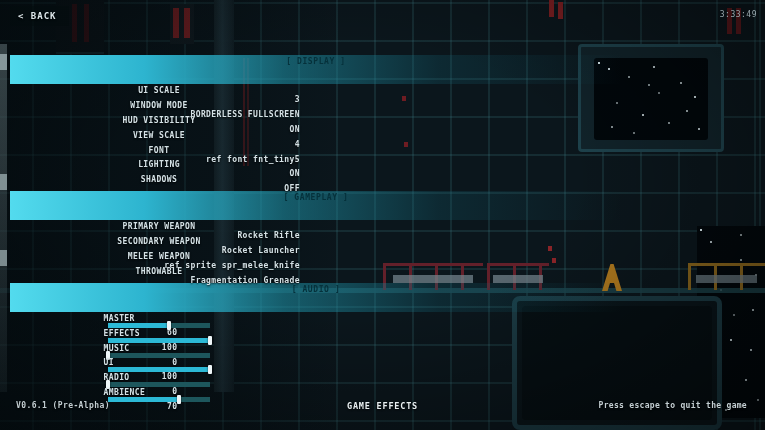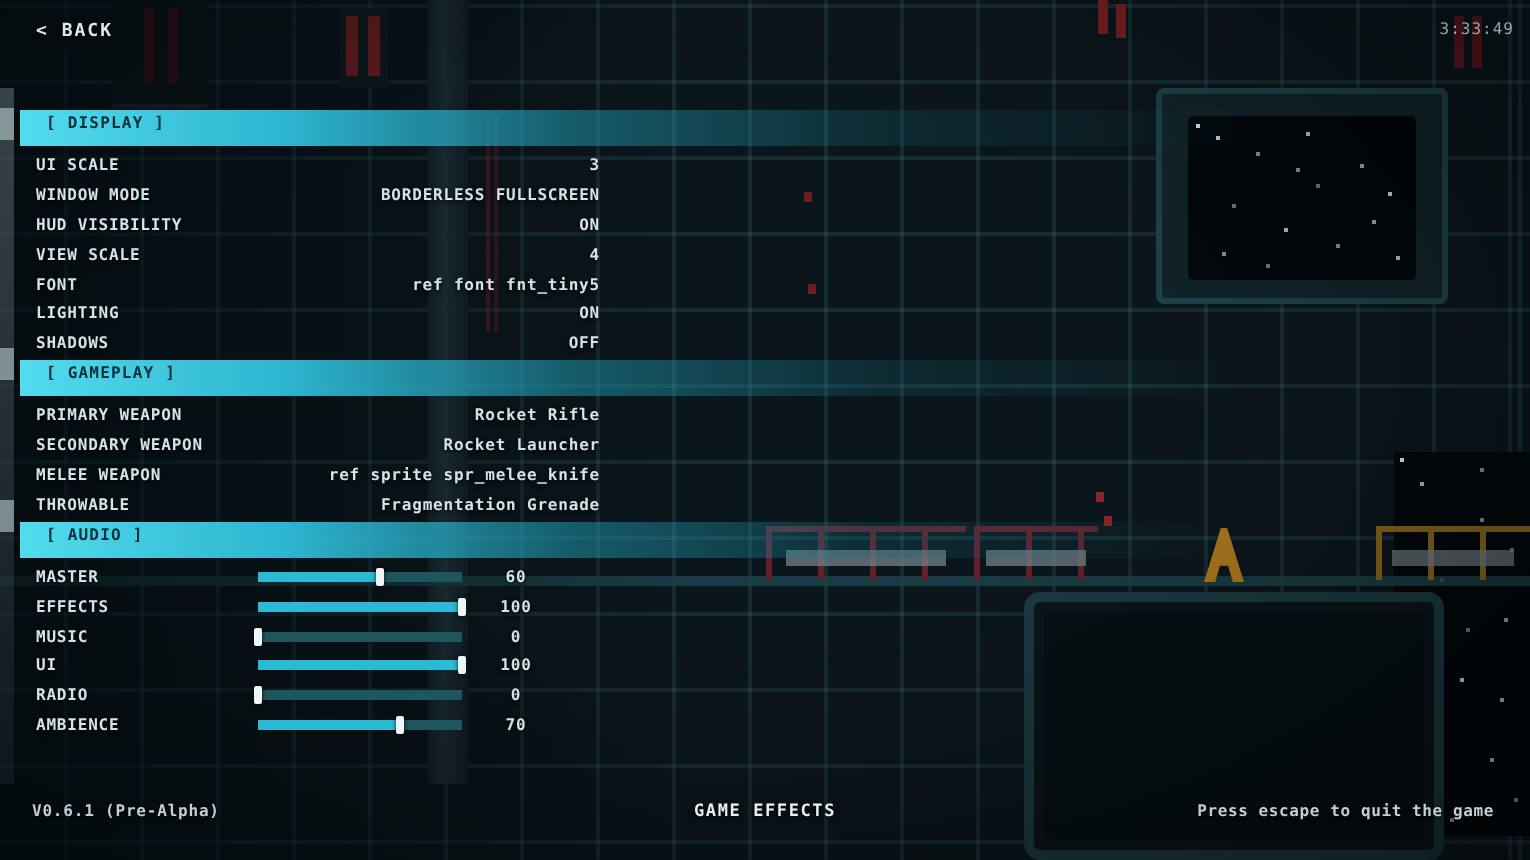--- a/index.html
+++ b/index.html
@@ -68,34 +68,34 @@
     background:linear-gradient(180deg, rgba(170,195,200,.30), rgba(120,150,158,.08));}
   .edge-tab{left:0;width:7px;height:16px;background:rgba(200,220,224,.55);}
 
   
   .back-btn{position:absolute;left:10px;top:6px;padding:5px 12px 5px 8px;
     background:rgba(4,12,15,.55);color:#dde7ea;font-size:9px;font-weight:bold;
     letter-spacing:1px;cursor:pointer;text-shadow:0 1px 2px rgba(0,0,0,.9);}
   .session-time{position:absolute;right:8px;top:10px;font-size:8px;color:#97a6ab;letter-spacing:.5px;}
 
   .menu{position:absolute;left:10px;top:54px;width:292px;}
-  .section-header{height:18px;line-height:13px;margin:1px 0 2px;padding-left:13px;width:612px;
+  .section-header{height:29px;line-height:13px;margin:1px 0 2px;padding-left:0;width:612px;
     font-size:8px;font-weight:bold;letter-spacing:.6px;color:#05313b;
-    background:linear-gradient(90deg,#53dbee 0%,#2db4cf 22%,rgba(31,150,172,.55) 45%,rgba(20,100,118,.25) 70%,rgba(16,80,95,0) 100%);}
+    background:linear-gradient(90deg,#53dbee 0%,#2db4cf 22%,rgba(31,150,172,.55) 45%,rgba(20,100,118,.25) 70%,rgba(16,80,95,0) 100%);text-align:center;}
   .menu-row{position:relative;display:flex;align-items:center;height:14.9px;width:292px;
     padding:0 2px 0 8px;font-size:8px;font-weight:bold;color:#d5e2e6;letter-spacing:.4px;
-    text-shadow:0 1px 2px rgba(0,0,0,.85);cursor:pointer;}
+    text-shadow:0 1px 2px rgba(0,0,0,.85);cursor:pointer;flex-direction:column;}
   .row-label{flex:none;white-space:nowrap;}
   .row-value{margin-left:auto;text-align:right;white-space:nowrap;}
   .slider-row .row-label{width:111px;}
   .slider-track{position:relative;flex:none;width:102px;height:5px;background:#1d565c;}
   .slider-fill{position:absolute;left:0;top:0;height:5px;background:#2cb9d6;}
   .slider-handle{position:absolute;top:-2px;width:4px;height:9px;background:#eef6f8;
     border-radius:1px;box-shadow:0 0 2px rgba(0,0,0,.8);}
-  .slider-row .row-value{margin-left:17px;min-width:20px;text-align:center;}
+  .slider-row .row-value{margin-left:17px;min-width:20px;text-align:right;}
 
   .footer-version{position:absolute;left:16px;top:401px;font-size:8px;font-weight:bold;
     color:#c3ced2;letter-spacing:.4px;text-shadow:0 1px 2px rgba(0,0,0,.9);}
   .footer-status{position:absolute;left:0;right:0;top:401px;text-align:center;font-size:8.5px;
     font-weight:bold;color:#e8eff1;letter-spacing:.8px;text-shadow:0 1px 2px rgba(0,0,0,.9);pointer-events:none;}
   .footer-hint{position:absolute;right:18px;top:401px;font-size:8px;font-weight:bold;
     color:#c3ced2;letter-spacing:.3px;text-shadow:0 1px 2px rgba(0,0,0,.9);}
 </style>
 </head>
 <body>

